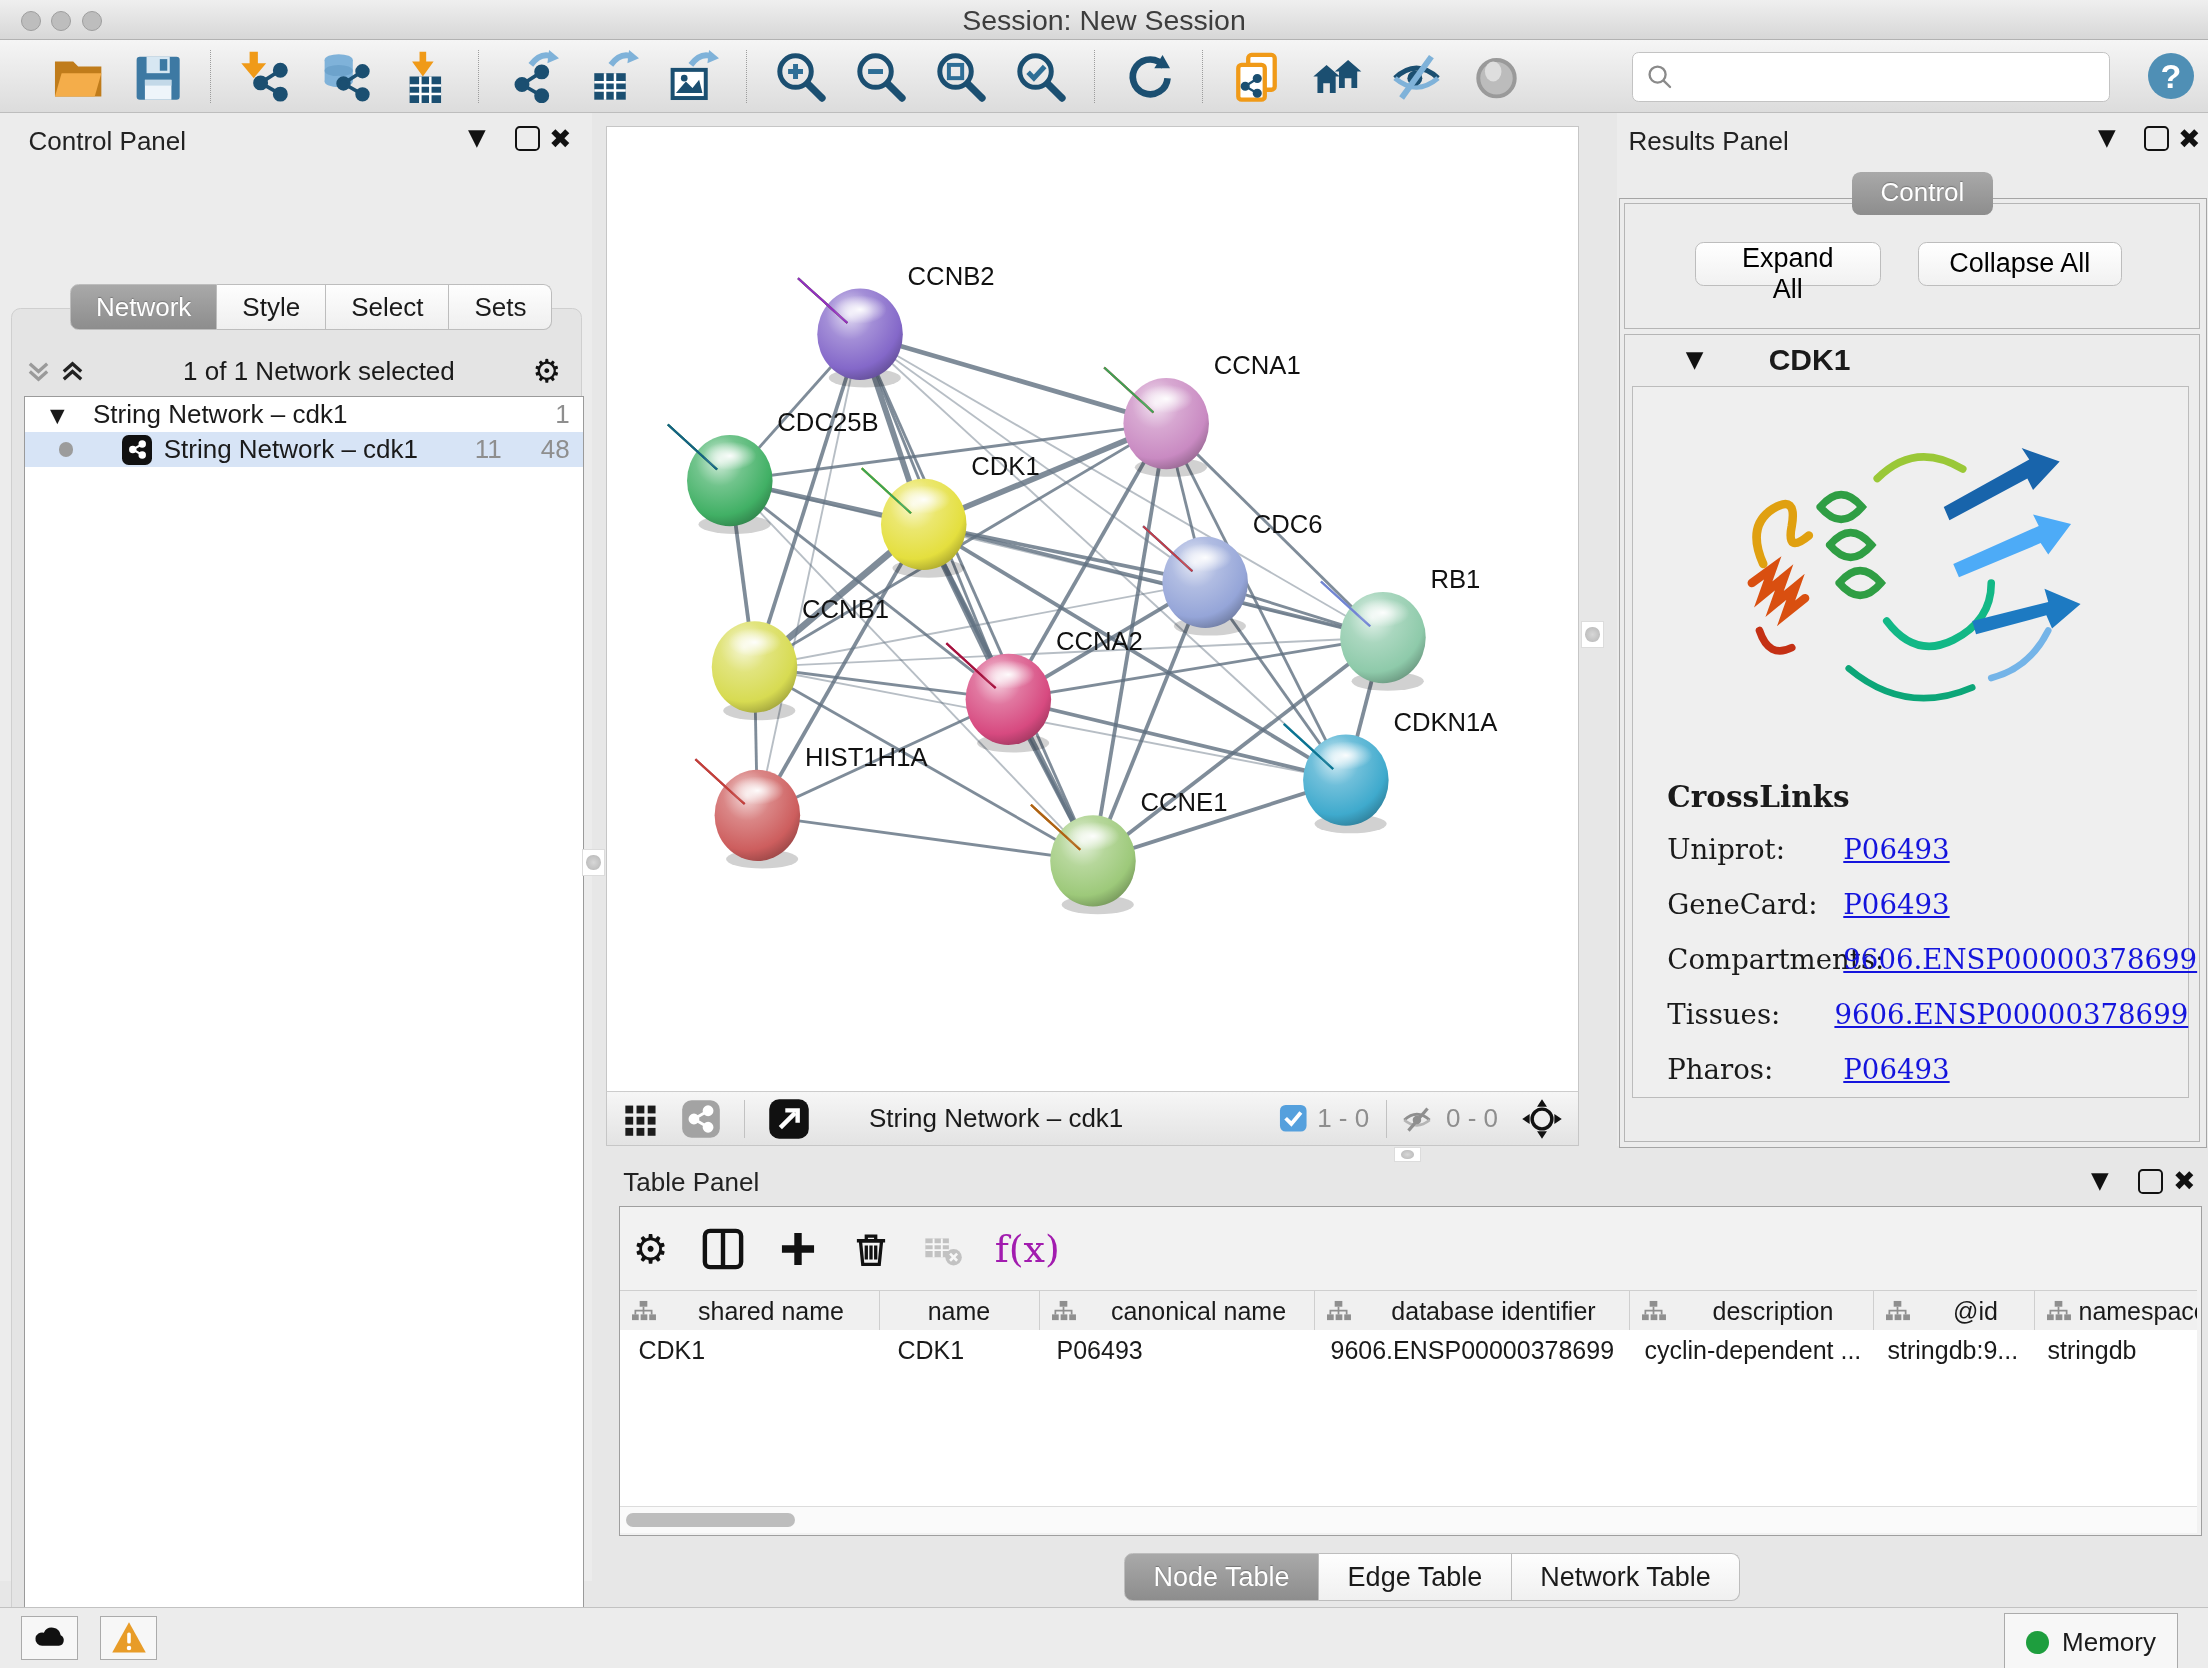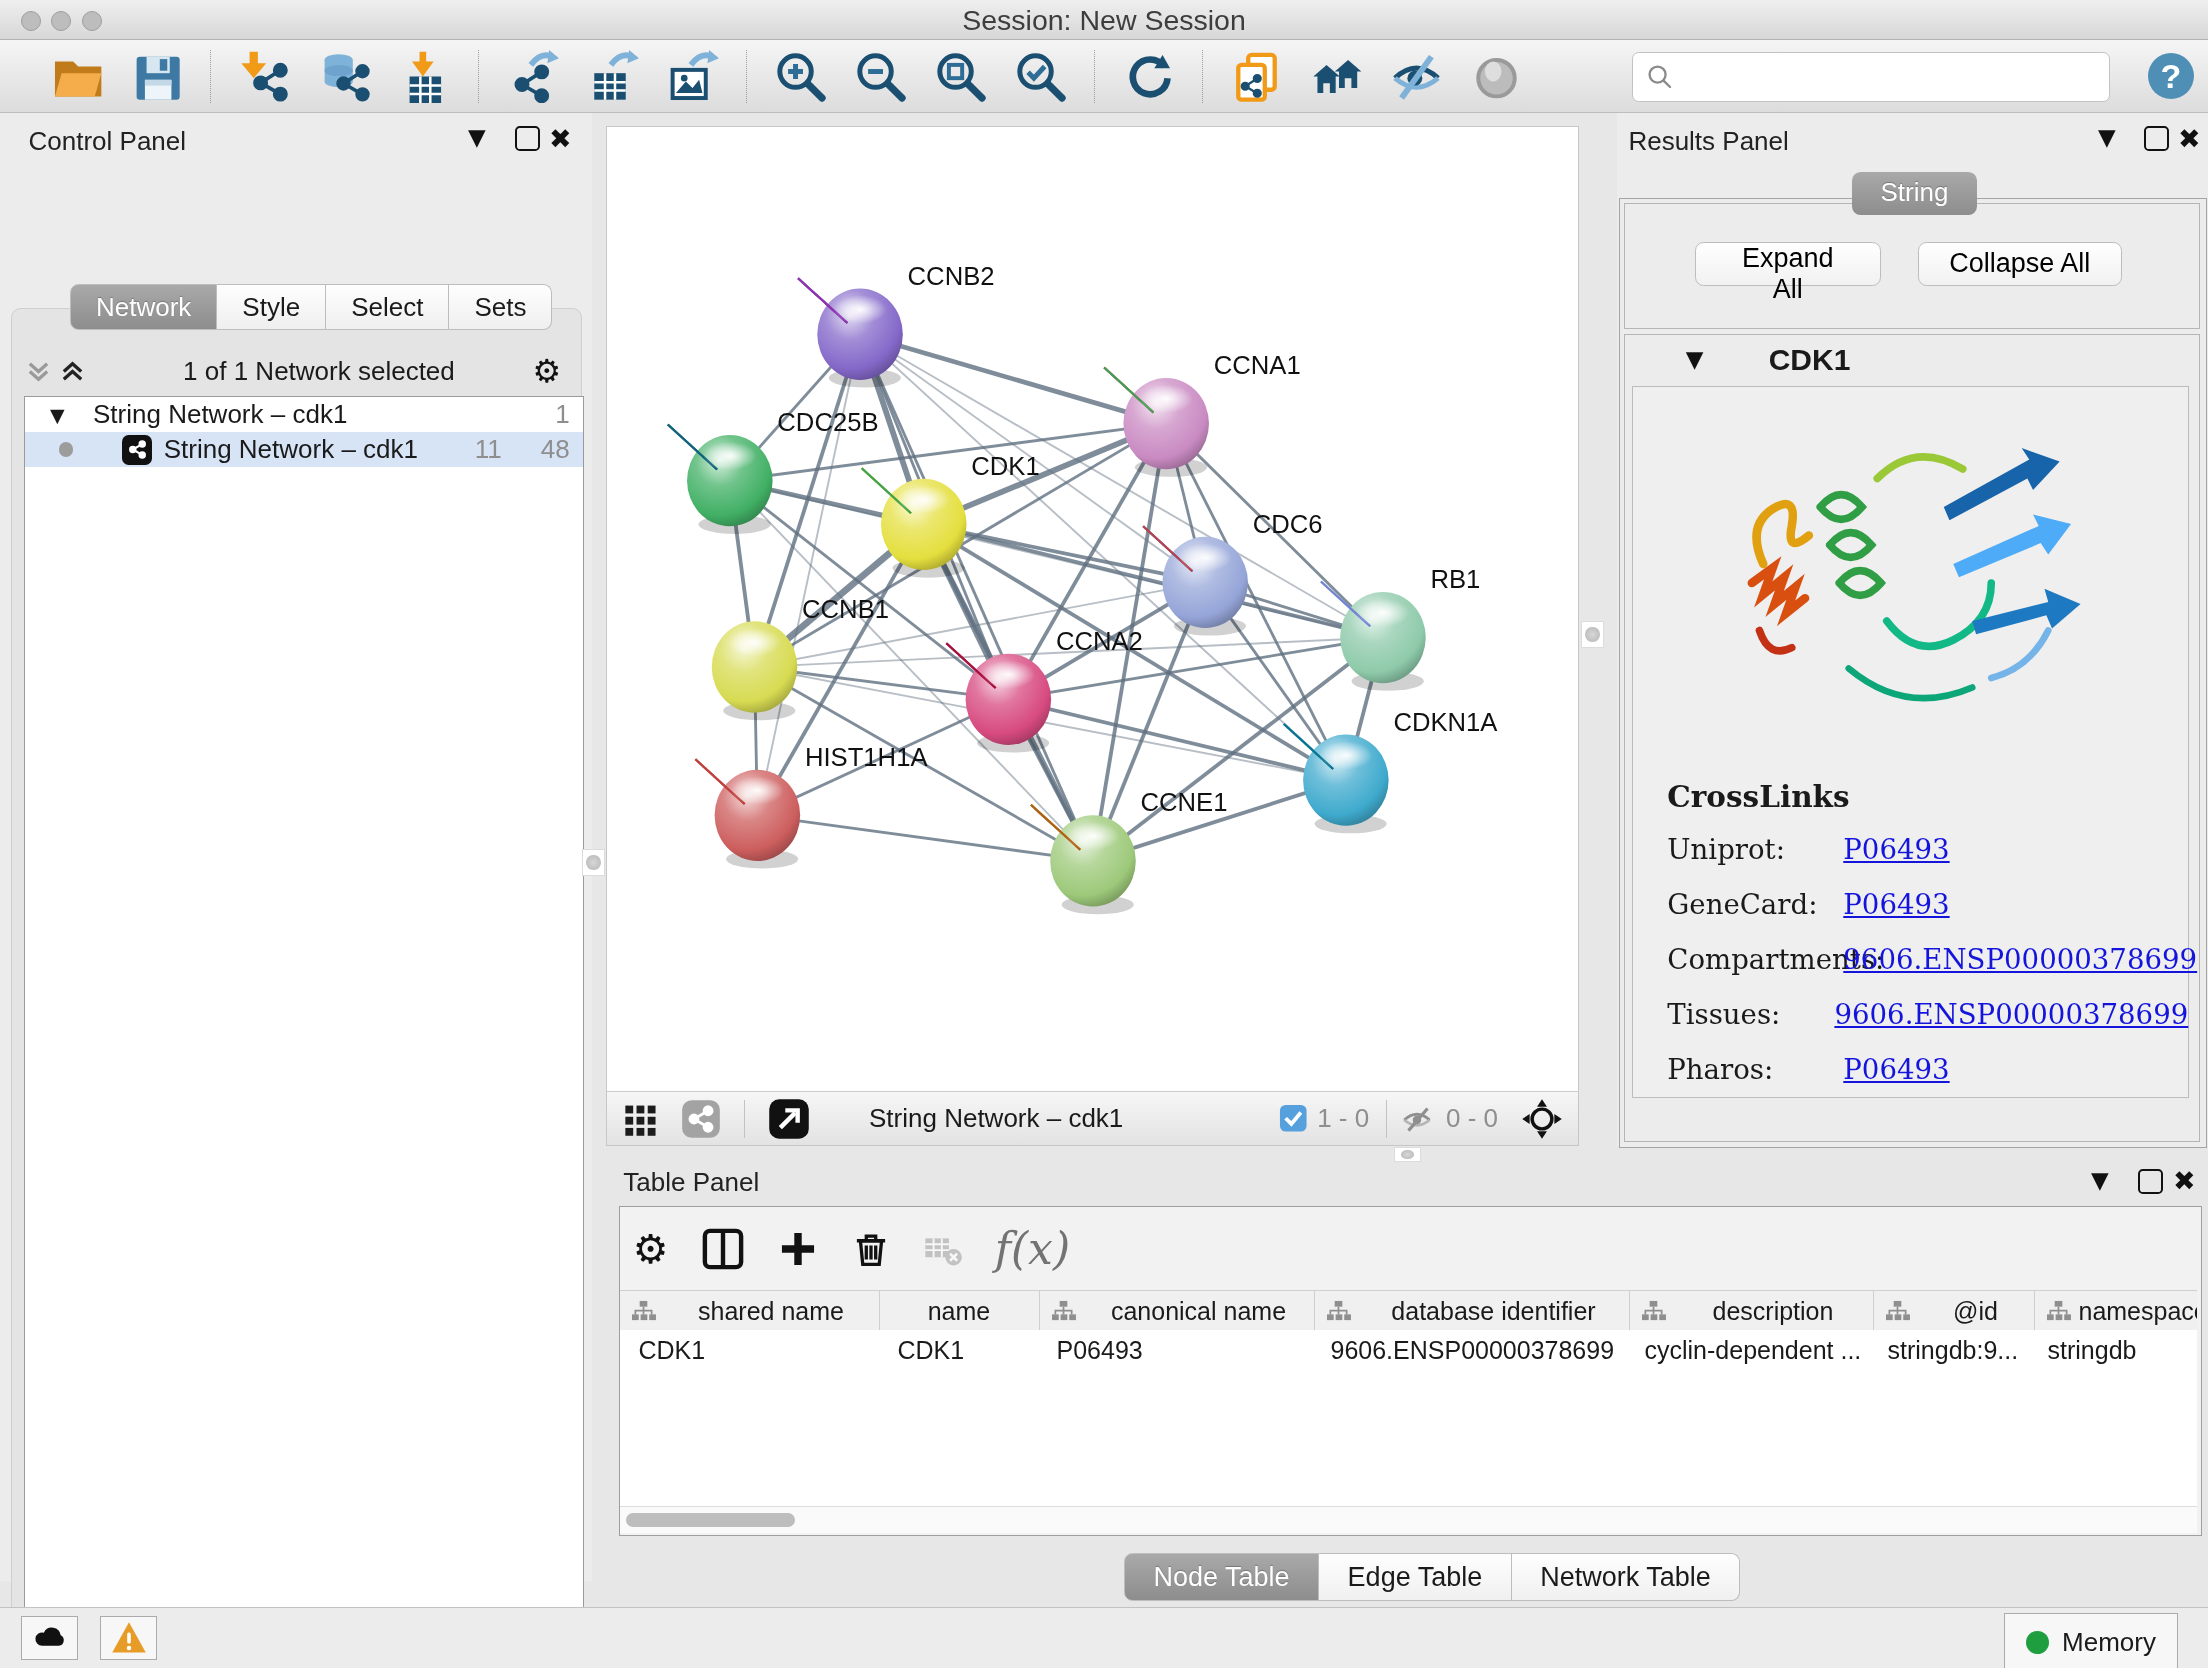--- a/index.html
+++ b/index.html
@@ -653,21 +653,21 @@
   </div>
 
   <div id="rpanel">
     <div class="abs" style="left:11.4px;top:13.3px">
       <span class="ptitle">Results Panel</span>
     </div>
     <span class="abs picon" style="left:481px;top:11.4px">▼</span>
     <span class="abs sqicon" style="left:527px;top:13.3px"></span>
     <span class="abs picon" style="left:561px;top:9.5px;font-weight:bold;font-size:27px">✖</span>
 
-    <div class="rtab">String</div>
+    <div class="rtab">Control</div>
     <div class="rbox">
       <div class="rtopbox">
         <button class="rbtn abs" style="left:70px;top:38px;width:186px">Expand All</button>
         <button class="rbtn abs" style="left:293px;top:38px;width:204px">Collapse All</button>
       </div>
       <div class="rdetail">
         <span class="abs picon" style="left:61px;top:11.4px">▼</span>
         <span class="abs" style="left:144px;top:7.6px;font-size:30px;font-weight:bold">CDK1</span>
         <div class="rinner">
 
@@ -749,21 +749,21 @@
             </svg>
         </span>
         <span class="ti">
           <svg width="40" height="40" viewBox="0 0 34 34" opacity="0.45">
               <rect x="2" y="8" width="20" height="16" fill="#8a8a8a"></rect>
               <path d="M2 13h20M2 18h20M9 8v16M16 8v16" stroke="#fff" stroke-width="1.6"></path>
               <circle cx="26" cy="24" r="7" fill="#8a8a8a"></circle>
               <path d="M23 21l6 6M29 21l-6 6" stroke="#fff" stroke-width="2.2"></path>
             </svg>
         </span>
-        <span class="ti serif" style="font-style:italic;font-size:44px;color:#737373">f(x)</span>
+        <span class="ti serif" style="font-size:38px;color:#a21caf">f(x)</span>
       </div>
       <div class="thead" id="thead">
           <div class="th" style="width: 259px;">
             <svg width="25" height="23" viewBox="0 0 26 24" style="margin:0 7.6px 0 11.4px;flex:none">
               <g fill="#8f8f8f">
                 <rect x="9" y="1" width="8" height="6"></rect>
                 <rect x="1" y="15" width="7" height="6"></rect>
                 <rect x="10" y="15" width="7" height="6"></rect>
                 <rect x="19" y="15" width="7" height="6"></rect>
                 <path d="M13 7v4M4.5 15v-4h17v4M13 11v4" stroke="#8f8f8f" stroke-width="1.8" fill="none"></path>

